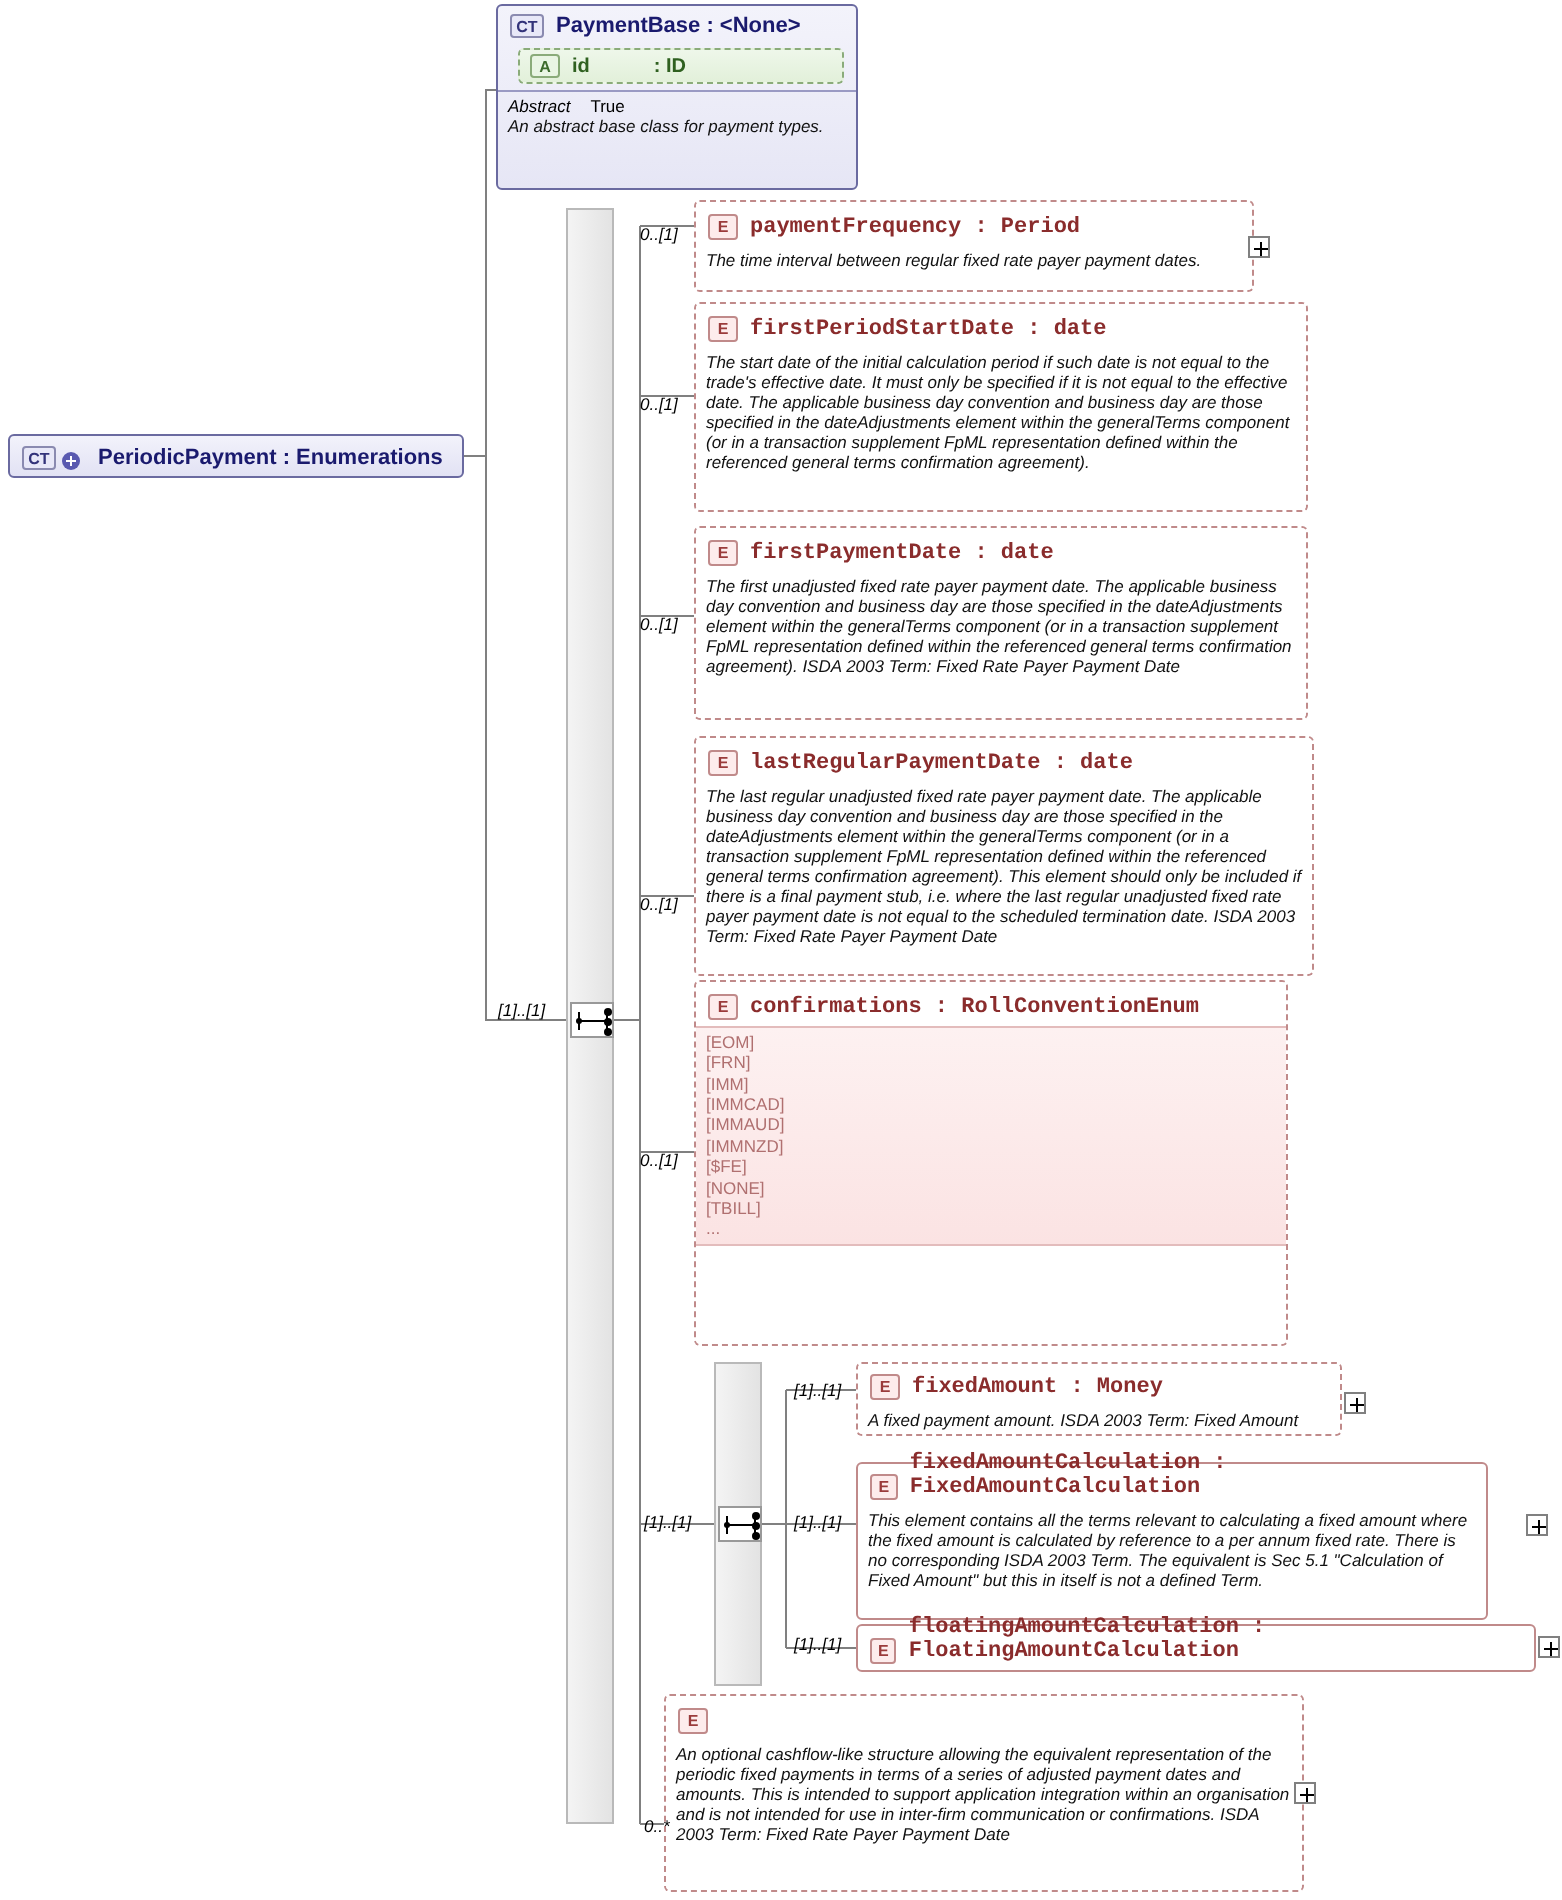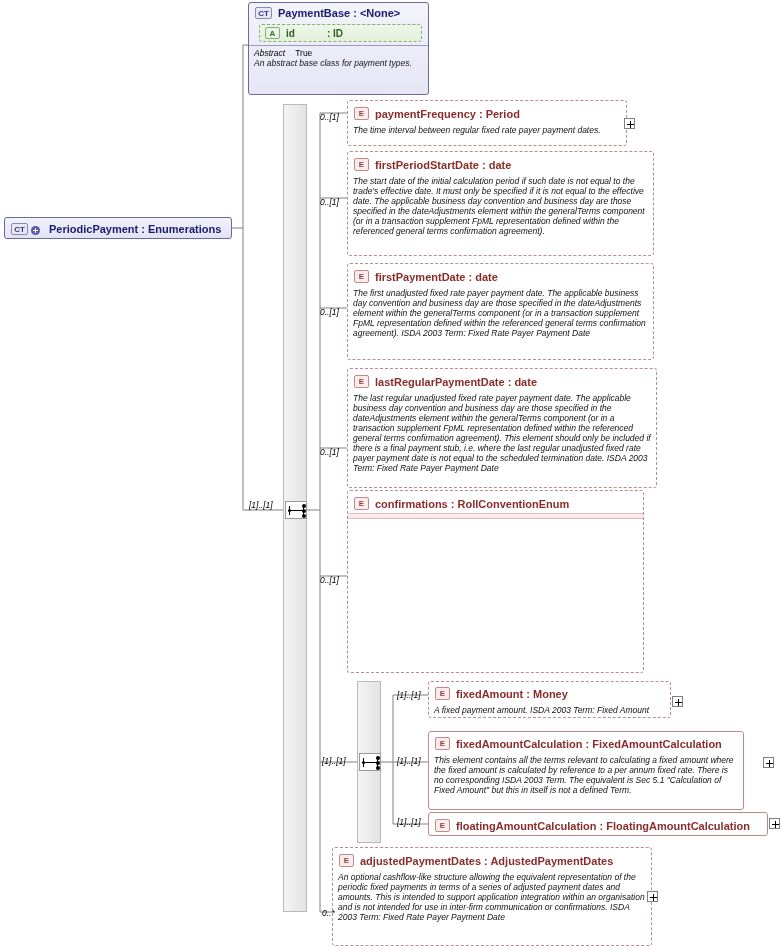--- a/index.html
+++ b/index.html
@@ -10,21 +10,21 @@
   
   .node{position:absolute;box-sizing:border-box;}
   .hdr{display:flex;align-items:flex-end;gap:6px;padding:3px 6px;box-sizing:border-box;}
   .tag{display:inline-flex;align-items:center;justify-content:center;box-sizing:border-box;
        font-size:8px;font-weight:bold;border-radius:2px;}
   .tag-ct{width:17px;height:12px;background:#e8e8f8;border:1px solid #8a8ab0;color:#33337a;}
   .tag-e{width:15px;height:13px;background:#fdecec;border:1px solid #c08a8a;color:#9a3b3b;}
   .tag-a{width:15px;height:12px;background:#e9f5e4;border:1px solid #8aab7a;color:#3c6a2c;}
   .title{font-size:11px;font-weight:bold;margin-top:36px;}
   .title-ct{color:#1a1a6e;}
-  .title-e{color:#8a2c2c;}
+  .title-e{color:#8a2c2c;font-family:Liberation Mono, monospace;}
   .doc{font-style:italic;font-size:8.5px;line-height:1.17;color:#111;padding:3px 5px 4px 5px;}
 
   
   .root-box{border:1px solid #6a6aa0;border-radius:3px;background:linear-gradient(to bottom,#f2f2fb,#e2e2f4);}
   
   .ct-box{border:1px solid #6a6aa0;border-radius:3px;background:linear-gradient(to bottom,#f3f3fb,#e6e6f5);}
   .attr-row{display:flex;align-items:center;gap:6px;margin:2px 6px 3px 10px;
             border:1px dashed #8aab7a;border-radius:3px;background:linear-gradient(to bottom,#eef7ea,#e2f0da);padding:2px 5px;}
   .attr-name{font-weight:bold;font-size:10px;color:#2f6020;}
   .attr-type{font-size:10px;color:#2f6020;margin-left:26px;font-weight:bold;}
@@ -165,20 +165,32 @@
   </div>
   <div class="card" style="left:320px;top:447px;">0..[1]</div>
 
   <div class="node el-box dashed" style="left:347px;top:490px;width:297px;height:183px;">
     <div class="hdr" style="height:22px;">
       <span class="tag tag-e">E</span>
       <span class="title title-e">confirmations : RollConventionEnum</span>
     </div>
     <div class="enum-wrap">
       <div class="enum-grid">
+        <div class="enum-list" id="enumlist">
+            <div>[EOM]</div>
+            <div>[FRN]</div>
+            <div>[IMM]</div>
+            <div>[IMMCAD]</div>
+            <div>[IMMAUD]</div>
+            <div>[IMMNZD]</div>
+            <div>[$FE]</div>
+            <div>[NONE]</div>
+            <div>[TBILL]</div>
+            <div>...</div>
+          </div>
       </div>
     </div>
   </div>
   <div class="card" style="left:320px;top:575px;">0..[1]</div>
 
   <div class="bar" style="left:357px;top:681px;width:24px;height:162px;"></div>
   <div class="seq" style="left:359px;top:753px;">
     <i style="left:3px;top:8px;width:15px;height:1px;"></i>
     <i style="left:3px;top:4px;width:1px;height:9px;"></i>
     <i style="left:2px;top:7px;width:3px;height:3px;border-radius:50%;"></i>
@@ -214,20 +226,19 @@
       <span class="tag tag-e">E</span>
       <span class="title title-e">floatingAmountCalculation : FloatingAmountCalculation</span>
     </div>
   </div>
   <div class="plus" style="left:769px;top:818px;"></div>
   <div class="card" style="left:397px;top:817px;">[1]..[1]</div>
 
   <div class="node el-box dashed" style="left:332px;top:847px;width:320px;height:99px;">
     <div class="hdr" style="height:22px;">
       <span class="tag tag-e">E</span>
-      <span class="title title-e">adjustedPaymentDates : AdjustedPaymentDates</span>
     </div>
     <div class="doc">An optional cashflow-like structure allowing the equivalent representation of the periodic fixed payments in terms of a series of adjusted payment dates and amounts. This is intended to support application integration within an organisation and is not intended for use in inter-firm communication or confirmations. ISDA 2003 Term: Fixed Rate Payer Payment Date</div>
   </div>
   <div class="plus" style="left:647px;top:891px;"></div>
   <div class="card" style="left:322px;top:908px;">0..*</div>
 
 </div>
 
 </body></html>

